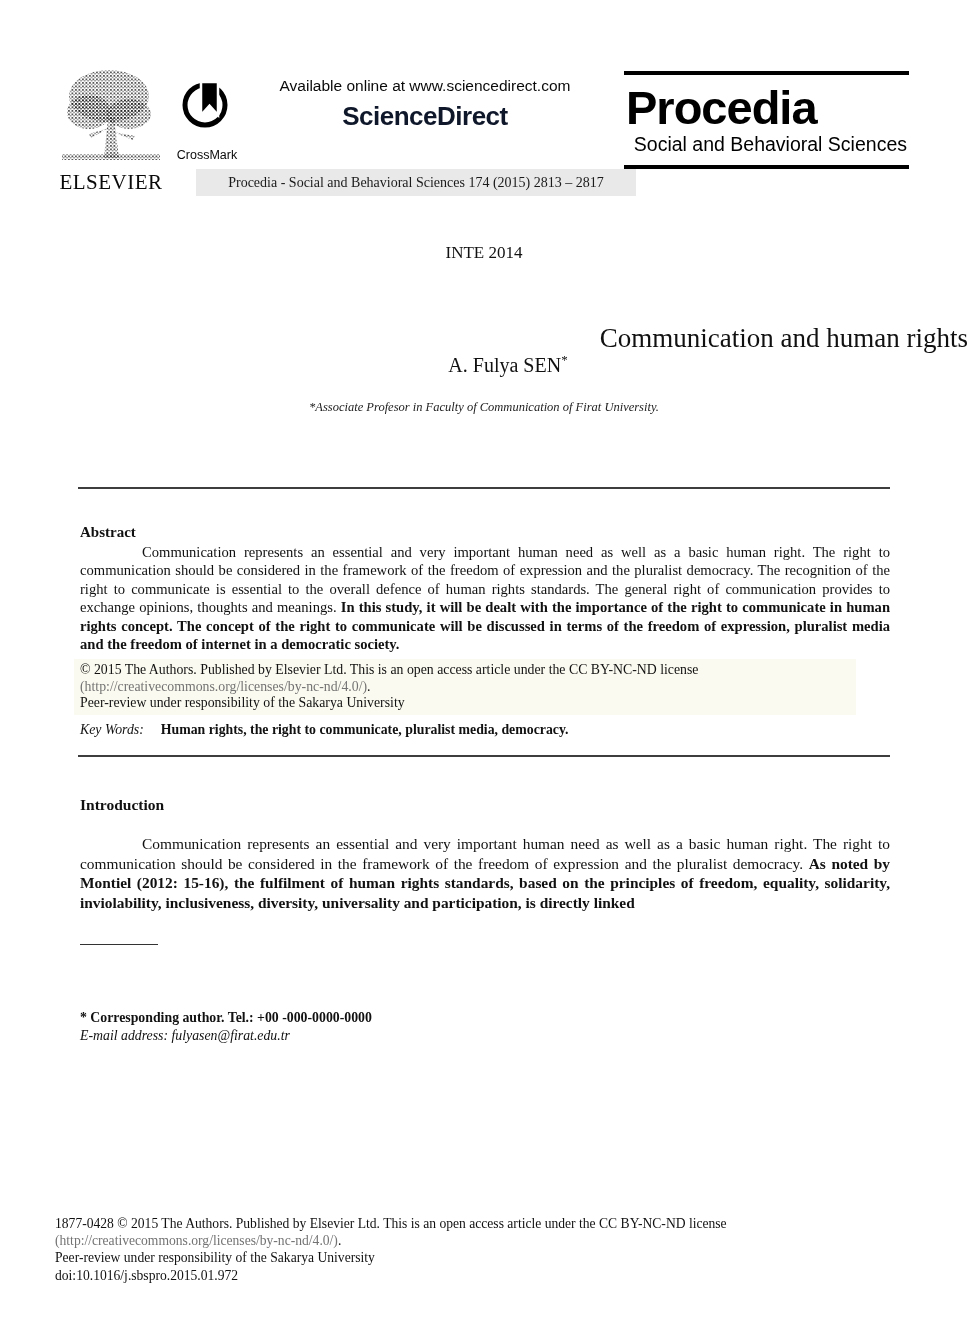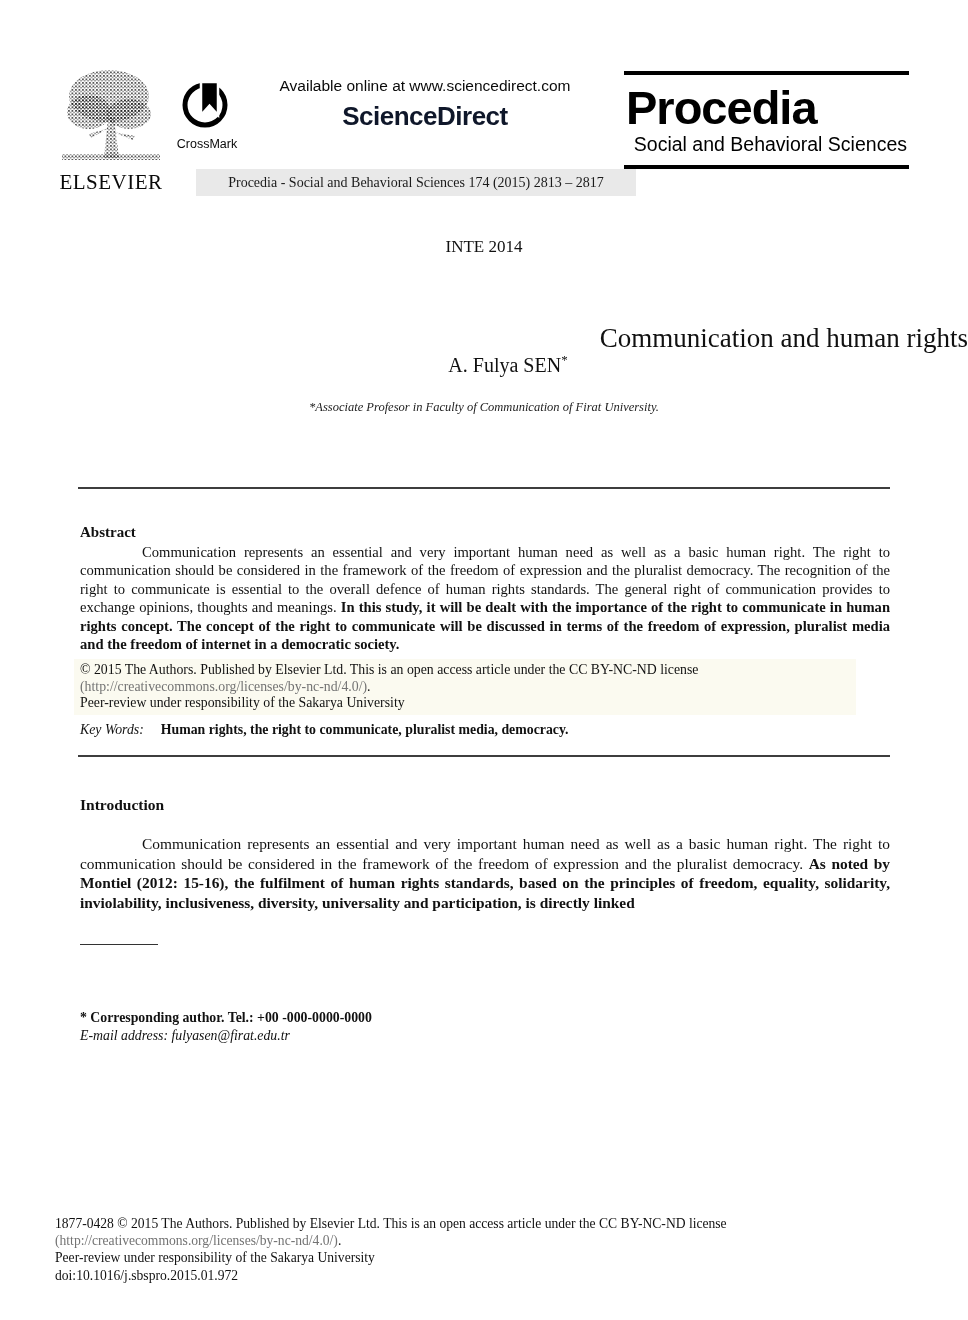--- a/index.html
+++ b/index.html
@@ -13,36 +13,36 @@
     font-family: "Liberation Serif", "DejaVu Serif", serif;
     color: #111;
     overflow: hidden;
   }
   .abs { position: absolute; }
 
   
   .elsevier-wrap { left: 56px; top: 68px; width: 110px; text-align: center; }
   .elsevier-label { font-size: 21px; letter-spacing: 0.5px; margin-top: 2px; color: #0a0a0a; }
   .crossmark-wrap { left: 176px; top: 80px; width: 62px; text-align: center; }
-  .crossmark-label { font-family: "Liberation Sans", sans-serif; font-size: 12.5px; margin-top: 3px; color: #0a0a0a; }
+  .crossmark-label { font-family: "Liberation Sans", sans-serif; font-size: 12.5px; margin-top: 14px; color: #0a0a0a; }
   .center-head { left: 235px; top: 77px; width: 380px; text-align: center; font-family: "Liberation Sans", sans-serif; }
   .avail { font-size: 15.5px; color: #0a0a0a; }
   .sciencedirect { font-size: 26px; font-weight: bold; letter-spacing: -0.5px; margin-top: 6px; color: #0f172a; }
   .journal-bar {
     left: 196px; top: 169px; width: 440px; height: 27px;
     background: #e9e9e9; text-align: center; line-height: 27px;
     font-size: 14px; color: #1a1a1a;
   }
   .procedia-wrap { left: 624px; top: 71px; width: 285px; font-family: "Liberation Sans", sans-serif; }
   .dblrule { height: 4px; border-top: 2px solid #000; border-bottom: 2px solid #000; }
   .procedia-title { font-size: 47px; font-weight: bold; letter-spacing: -1px; line-height: 1.0; margin: 9px 0 0 2px; color: #000; }
   .procedia-sub { font-size: 19.5px; text-align: right; margin: 2px 2px 9px 0; color: #000; }
 
   
-  .conference { left: 0; top: 237px; width: 100%; text-align: center; font-size: 17px; }
+  .conference { left: 0; top: 243px; width: 100%; text-align: center; font-size: 17px; }
   .paper-title { left: 0; top: 303px; width: 100%; text-align: right; font-size: 27px; margin-top: 20px; }
   .author-line { left: 0; top: 352px; width: 100%; text-align: center; font-size: 20px; padding-left: 48px; }
   .author-line sup { font-size: 13px; }
   .affiliation { left: 0; top: 400px; width: 100%; text-align: center; font-size: 12.5px; font-style: italic; color: #222; }
 
   .divider { border-top: 2px solid #3d3d3d; height: 0; }
   .divider-1 { left: 78px; top: 487px; width: 812px; }
   .divider-2 { left: 78px; top: 755px; width: 812px; }
 
   

